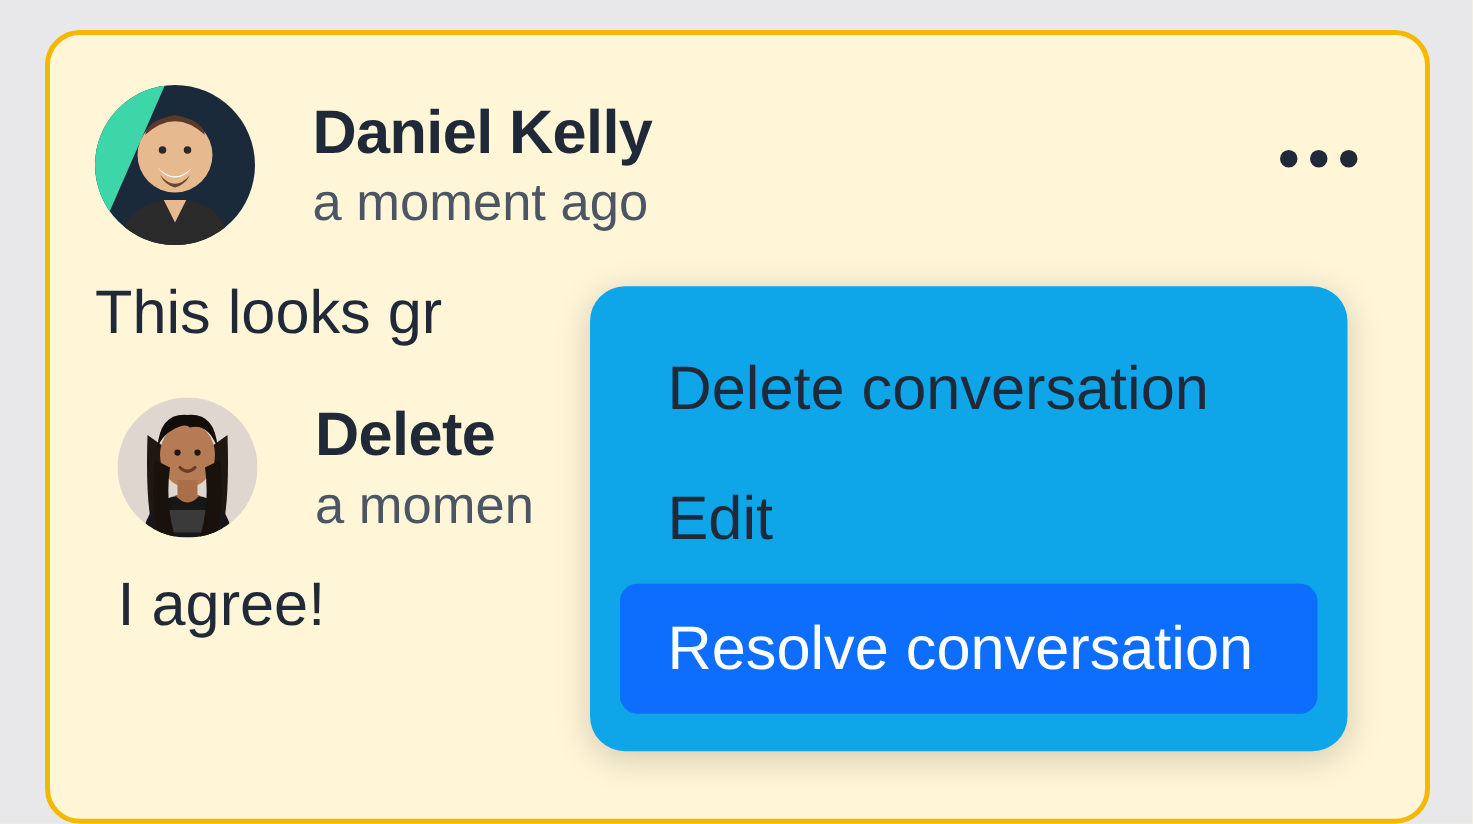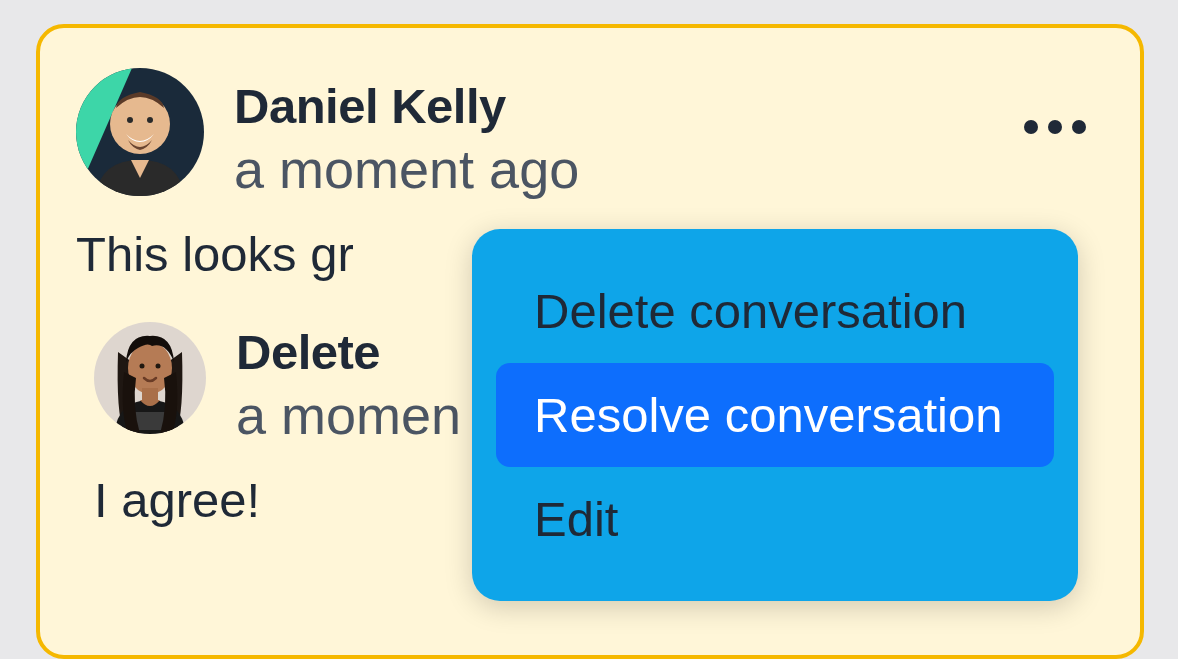--- a/index.html
+++ b/index.html
@@ -24,21 +24,21 @@
       border: 4px solid #f5b800;
       border-radius: 28px;
       padding: 40px 36px 0 36px;
     }
     .comment {
       margin-bottom: 18px;
     }
     .comment-header {
       display: flex;
       align-items: flex-start;
-      gap: 30px;
+      gap: 46px;
     }
     .avatar {
       width: 128px;
       height: 128px;
       border-radius: 50%;
       flex-shrink: 0;
     }
     .avatar.reply {
       width: 112px;
       height: 112px;
@@ -46,21 +46,21 @@
     .header-text {
       padding-top: 10px;
     }
     .author-name {
       font-size: 49px;
       font-weight: 700;
       color: #1f2937;
       letter-spacing: -0.5px;
     }
     .timestamp {
-      font-size: 54px;
+      font-size: 42px;
       color: #4b5563;
       margin-top: 4px;
     }
     .comment-body {
       font-size: 49px;
       color: #1f2937;
       margin-top: 26px;
       font-weight: 400;
     }
     .reply-block {
@@ -197,17 +197,17 @@
       <div class="header-text">
         <div class="author-name">Delete</div>
         <div class="timestamp">a momen</div>
       </div>
     </div>
     <div class="comment-body">I agree!</div>
   </div>
 
   <div class="dropdown-menu">
     <div class="menu-item">Delete conversation</div>
+    <div class="menu-item">Edit</div>
     <div class="menu-item selected">Resolve conversation</div>
-    <div class="menu-item">Edit</div>
   </div>
 
 </div>
 
 </body></html>

